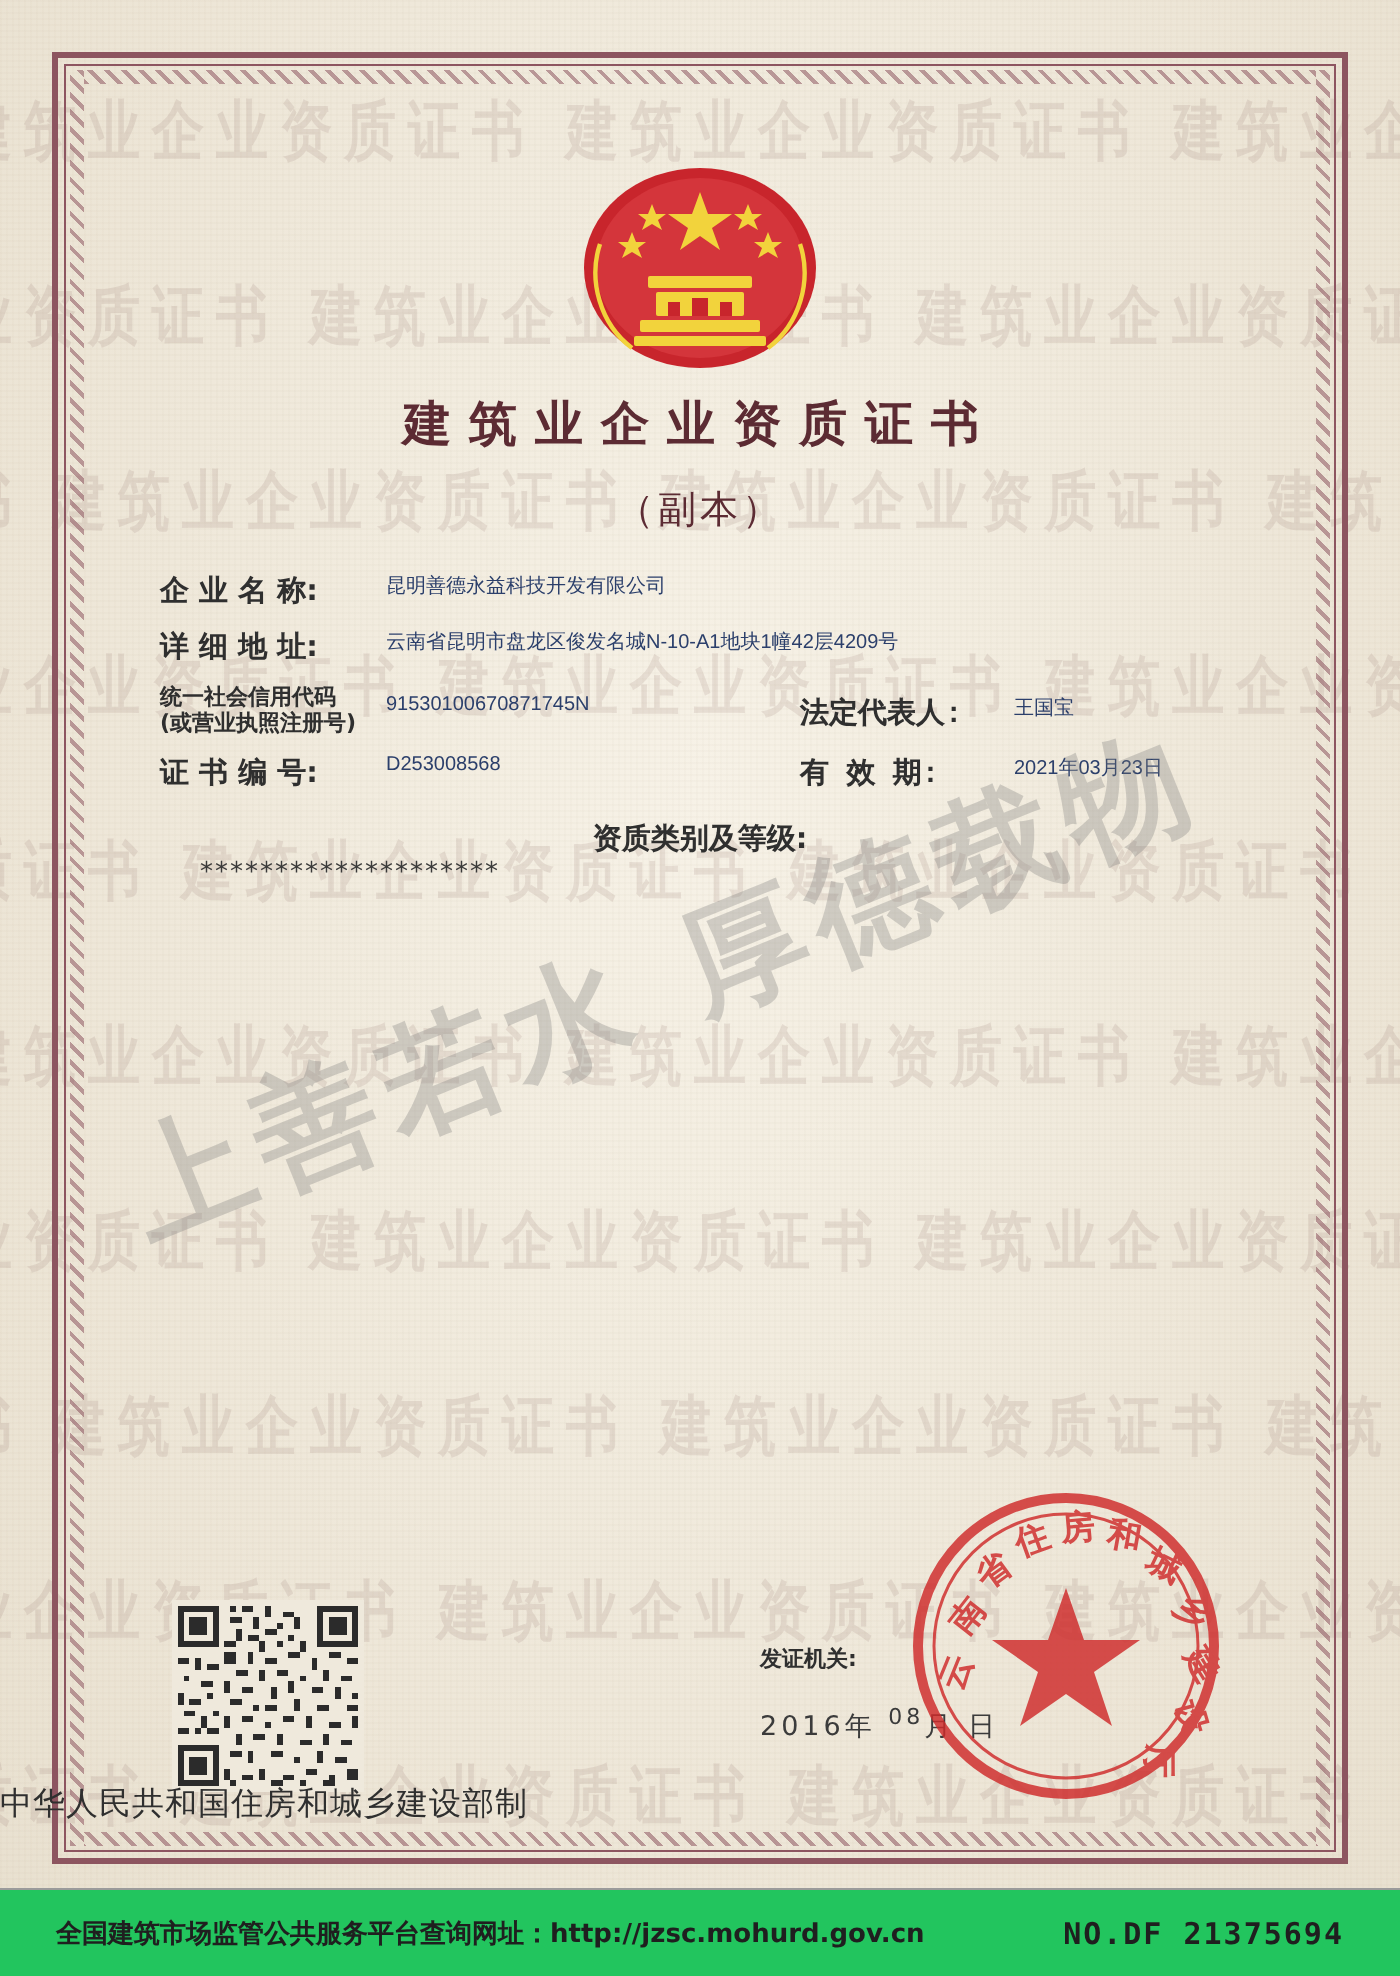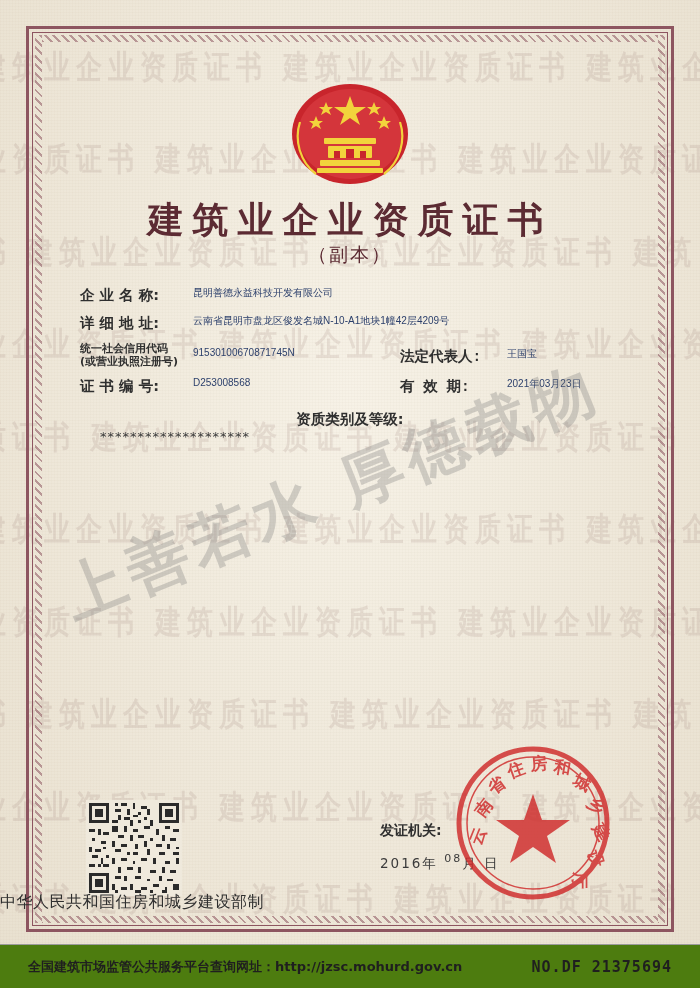--- a/index.html
+++ b/index.html
@@ -86,21 +86,21 @@
     height: 116px;
   }
   .emblem svg { display:block; width:100%; height:100%; }
 
   
   .title {
     position: absolute;
     left: 0; right: 0;
     top: 196px;
     text-align: center;
-    font-size: 36px;
+    font-size: 24px;
     letter-spacing: 9px;
     color: #5c2b33;
     font-weight: bold;
     font-family: "DejaVu Sans", sans-serif;
   }
   .subtitle {
     position: absolute;
     left: 0; right: 0;
     top: 242px;
     text-align: center;
@@ -193,21 +193,21 @@
     bottom: 92px;
     width: 96px;
     height: 96px;
   }
 
   
   .issuer {
     position: absolute;
     left: 380px;
     top: 822px;
-    font-size: 14px;
+    font-size: 11px;
     font-weight: bold;
     color: #2f2f2f;
   }
   .dateline {
     position: absolute;
     left: 380px;
     top: 852px;
     font-size: 13.5px;
     color: #3b3b3b;
     letter-spacing: 2px;
@@ -239,21 +239,21 @@
     position: absolute;
     left: 0; right: 0;
     bottom: 0;
     height: 44px;
     border-top: 1px solid #9b9b9b;
     display: flex;
     align-items: center;
     justify-content: space-between;
     padding: 0 28px;
     box-sizing: border-box;
-    background: #4d7c0f;
+    background: #22c55e;
   }
   .bottombar .left {
     font-size: 13px;
     color: #1f1f1f;
     font-weight: bold;
   }
   .bottombar .right {
     font-size: 15px;
     color: #1f1f1f;
     font-weight: bold;

